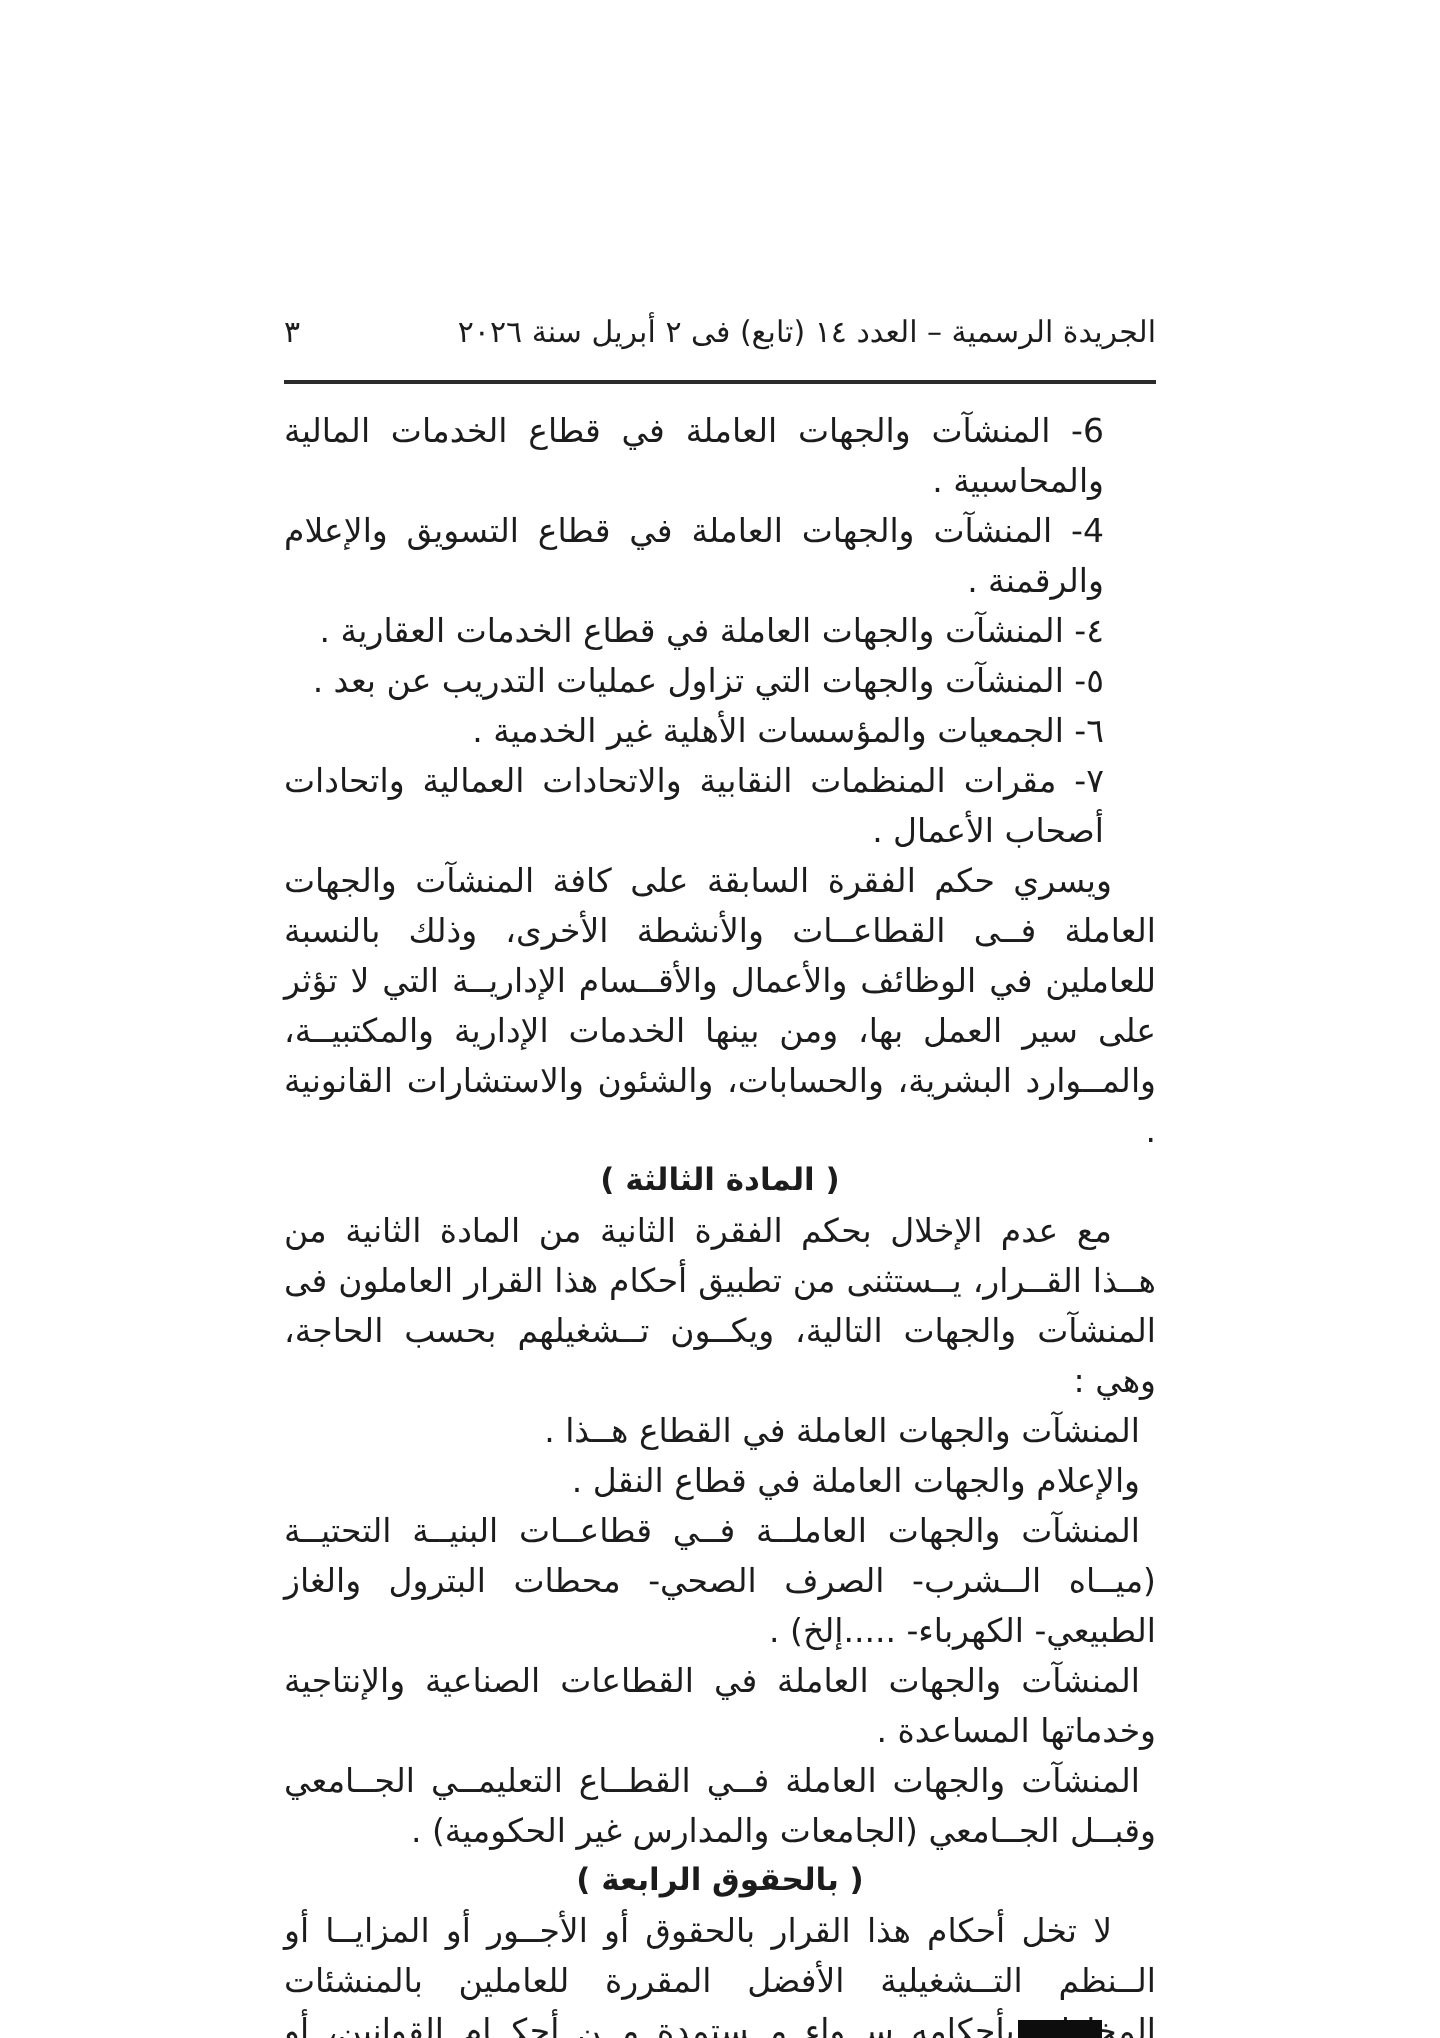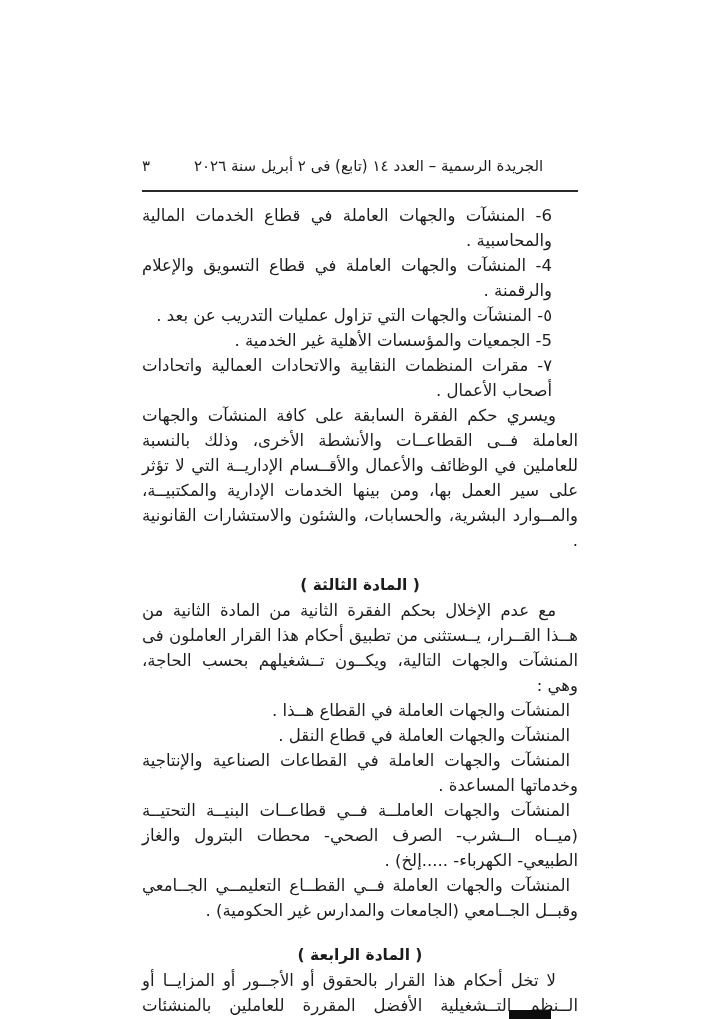--- a/index.html
+++ b/index.html
@@ -23,21 +23,21 @@
     top: 155px;
     right: 142px;
     left: 142px;
     display: flex;
     align-items: baseline;
     font-size: 15px;
     line-height: 22px;
   }
   .header-title {
     flex: 1;
-    text-align: left;
+    text-align: right;
     letter-spacing: 0.2px;
     white-space: nowrap;
   }
   .header-page {
     width: 52px;
     text-align: left;
     font-size: 15px;
   }
   .header-rule {
     position: absolute;
@@ -70,21 +70,20 @@
     text-indent: 22px;
     text-decoration-thickness: 1px;
     text-underline-offset: 5px;
   }
   .article-heading {
     text-align: center;
     text-align-last: center;
     font-weight: 700;
     font-size: 15.5px;
     text-indent: 0;
-    margin-top: 20px;
   }
   .page-mark {
     position: absolute;
     left: 509px;
     top: 1010px;
     width: 42px;
     height: 9px;
     background: #0d0d0d;
   }
 </style>
@@ -97,37 +96,38 @@
     <div class="header-title">الجريدة الرسمية – العدد ١٤ (تابع) فى ٢ أبريل سنة ٢٠٢٦</div>
     <div class="header-page">٣</div>
   </div>
 
   <div class="header-rule"></div>
 
   <div class="body-text">
 
     <div class="num-item">6- المنشآت والجهات العاملة في قطاع الخدمات المالية والمحاسبية .</div>
     <div class="num-item">4- المنشآت والجهات العاملة في قطاع التسويق والإعلام والرقمنة .</div>
+    <div class="num-item">٤- المنشآت والجهات العاملة في قطاع الخدمات العقارية .</div>
     <div class="num-item">٥- المنشآت والجهات التي تزاول عمليات التدريب عن بعد .</div>
-    <div class="num-item">5- الجمعيات والمؤسسات الأهلية غير الخدمية .</div>
+    <div class="num-item">٦- الجمعيات والمؤسسات الأهلية غير الخدمية .</div>
     <div class="num-item">٧- مقرات المنظمات النقابية والاتحادات العمالية واتحادات أصحاب الأعمال .</div>
 
     <div class="para">ويسري حكم الفقرة السابقة على كافة المنشآت والجهات العاملة فــى القطاعــات والأنشطة الأخرى، وذلك بالنسبة للعاملين في الوظائف والأعمال والأقــسام الإداريــة التي لا تؤثر على سير العمل بها، ومن بينها الخدمات الإدارية والمكتبيــة، والمــوارد البشرية، والحسابات، والشئون والاستشارات القانونية .</div>
 
     <div class="article-heading">( المادة الثالثة )</div>
 
     <div class="para-underline">مع عدم الإخلال بحكم الفقرة الثانية من المادة الثانية من هــذا القــرار، يــستثنى من تطبيق أحكام هذا القرار العاملون فى المنشآت والجهات التالية، ويكــون تــشغيلهم بحسب الحاجة، وهي :</div>
 
     <div class="plain-item">المنشآت والجهات العاملة في القطاع هــذا .</div>
-    <div class="plain-item">المنشآت والجهات العاملة في قطاع النقل .</div>
+    <div class="plain-item">والإعلام والجهات العاملة في قطاع النقل .</div>
+    <div class="plain-item">المنشآت والجهات العاملــة فــي قطاعــات البنيــة التحتيــة (ميــاه الــشرب- الصرف الصحي- محطات البترول والغاز الطبيعي- الكهرباء- .....إلخ) .</div>
     <div class="plain-item">المنشآت والجهات العاملة في القطاعات الصناعية والإنتاجية وخدماتها المساعدة .</div>
-    <div class="plain-item">المنشآت والجهات العاملــة فــي قطاعــات البنيــة التحتيــة (ميــاه الــشرب- الصرف الصحي- محطات البترول والغاز الطبيعي- الكهرباء- .....إلخ) .</div>
     <div class="plain-item">المنشآت والجهات العاملة فــي القطــاع التعليمــي الجــامعي وقبــل الجــامعي (الجامعات والمدارس غير الحكومية) .</div>
 
-    <div class="article-heading">( المادة الرابعة )</div>
+    <div class="article-heading">( بالحقوق الرابعة )</div>
 
     <div class="para">لا تخل أحكام هذا القرار بالحقوق أو الأجــور أو المزايــا أو الــنظم التــشغيلية الأفضل المقررة للعاملين بالمنشئات المخاطبة بأحكامه ســواء مــستمدة مــن أحكــام القوانين، أو اللوائح، أو النظم والاتفاقيات، أو القرارات، أو عقود العمل .</div>
 
   </div>
 
   <div class="page-mark"></div>
 
 </div>
 
 </body></html>

